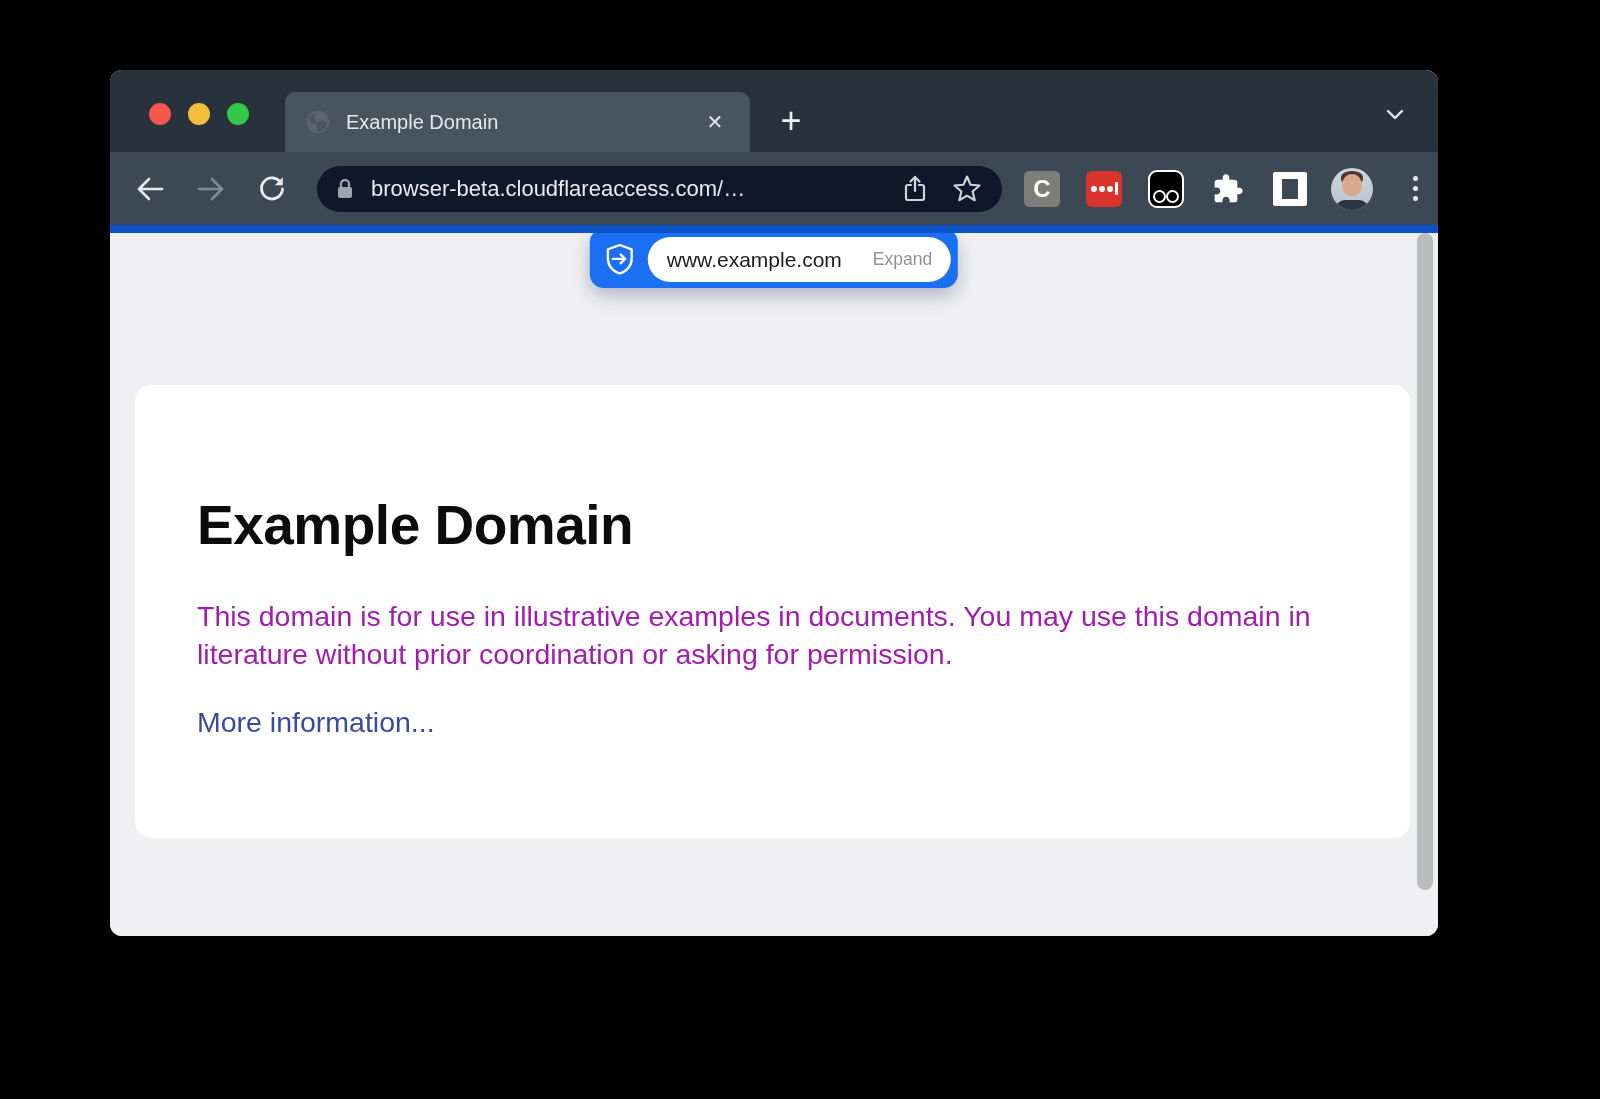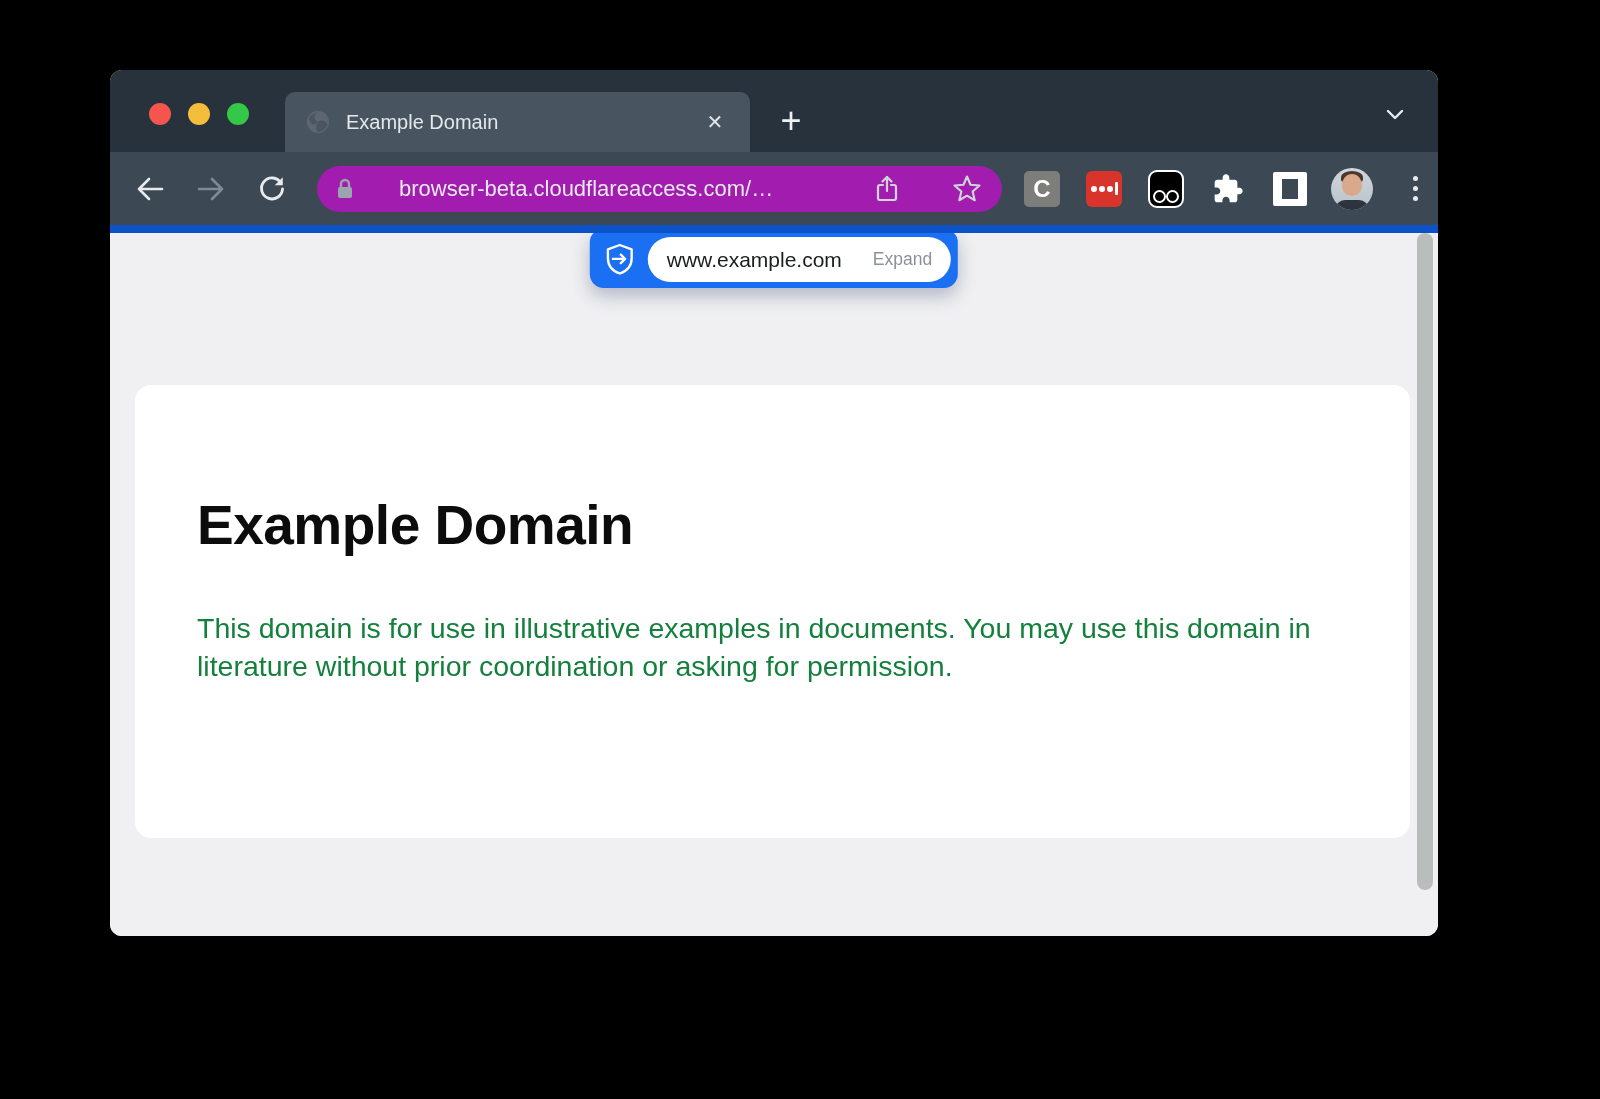--- a/index.html
+++ b/index.html
@@ -31,22 +31,22 @@
     color:#eef1f3; font-size:36px; font-weight:300; line-height:1; }
   .tabstrip-chevron { position:absolute; right:30px; top:34px; width:26px; height:20px; }
 
   
   .toolbar { height:73px; background:#3c4955; display:flex; align-items:center; flex:0 0 auto; }
   .nav-btn { width:44px; height:44px; display:flex; align-items:center; justify-content:center; flex:0 0 auto; }
   .nav-btn:first-child { margin-left:18px; }
   .nav-btn + .nav-btn { margin-left:17px; }
 
   .omnibox {
-    margin-left:23px; width:685px; height:46px; background:#a21caf; border-radius:23px;
-    display:flex; align-items:center; padding:0 18px; flex:0 0 auto;gap:28px;
+    margin-left:23px; width:685px; height:46px; background:#0f172a; border-radius:23px;
+    display:flex; align-items:center; padding:0 18px; flex:0 0 auto;
   }
   .url-text { margin-left:16px; font-size:22px; color:#e8eaed; flex:1; white-space:nowrap; overflow:hidden; }
 
   .ext-icon { width:36px; height:36px; margin-left:26px; flex:0 0 auto;
     display:flex; align-items:center; justify-content:center; }
   .ext-icon.first { margin-left:22px; }
 
   .c-ext { background:#7d7d7a; border-radius:5px; color:#fff; font-size:24px; font-weight:700;
     width:36px; height:36px; display:flex; align-items:center; justify-content:center; }
 
@@ -95,21 +95,21 @@
     display:flex; align-items:center; padding:0 19px;
   }
   .iso-domain { font-size:21px; color:#1b1d1f; white-space:nowrap; }
   .iso-expand { margin-left:31px; font-size:17.5px; color:#8d9196; white-space:nowrap; }
 
   .card {
     position:absolute; left:25px; top:152px; width:1275px; height:453px;
     background:#fff; border-radius:16px; padding:108px 60px 0 62px;
   }
   .card h1 { font-size:55px; font-weight:700; color:#0c0c0d; letter-spacing:-0.5px; }
-  .card p { margin-top:52px; font-size:28.5px; line-height:1.34; color:#15803d; max-width:1150px; }
+  .card p { margin-top:40px; font-size:28.5px; line-height:1.34; color:#a21caf; max-width:1150px; }
   .card a { display:inline-block; margin-top:33px; font-size:28.5px; color:#3a4a9f; text-decoration:none; }
 
   .scroll-thumb { position:absolute; right:5px; top:0; width:16px; height:657px;
     background:#b9bebd; border-radius:8px; }
 
   svg { display:block; }
 </style>
 </head>
 <body>
 
@@ -248,18 +248,19 @@
       </span>
       <span class="iso-inner">
         <span class="iso-domain">www.example.com</span>
         <span class="iso-expand">Expand</span>
       </span>
     </div>
 
     <div class="card">
       <h1>Example Domain</h1>
       <p>This domain is for use in illustrative examples in documents. You may use this domain in literature without prior coordination or asking for permission.</p>
+      <a href="#">More information...</a>
     </div>
 
     <div class="scroll-thumb"></div>
   </div>
 
 </div>
 
 </body></html>

